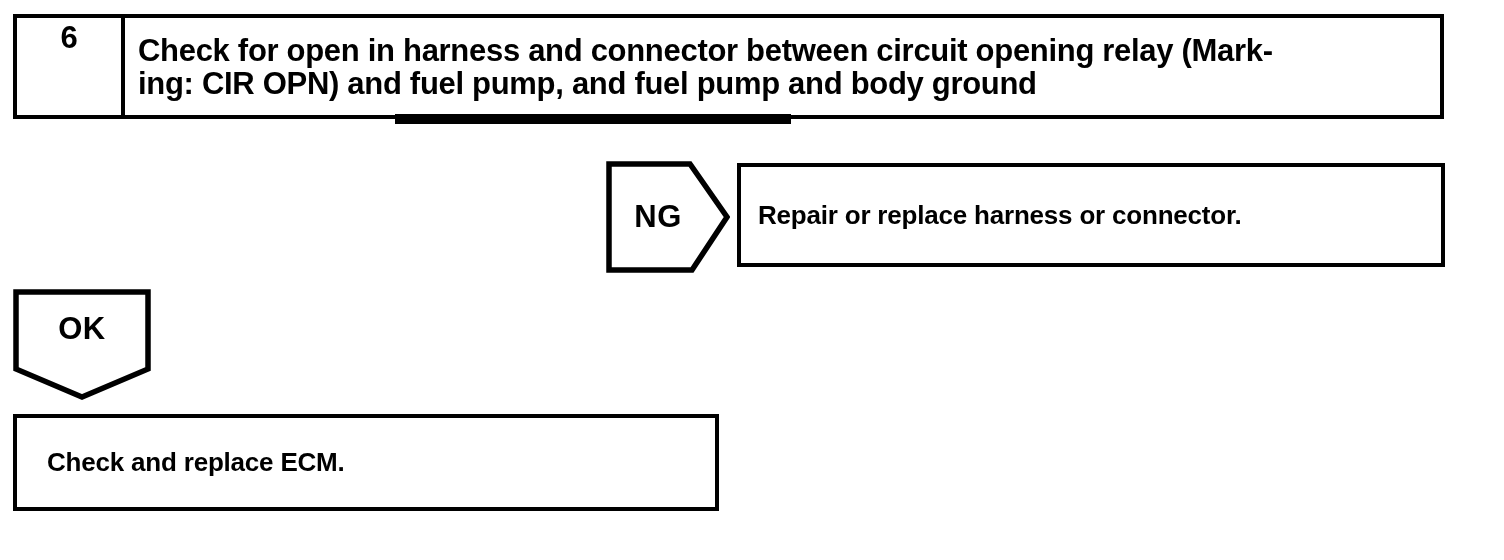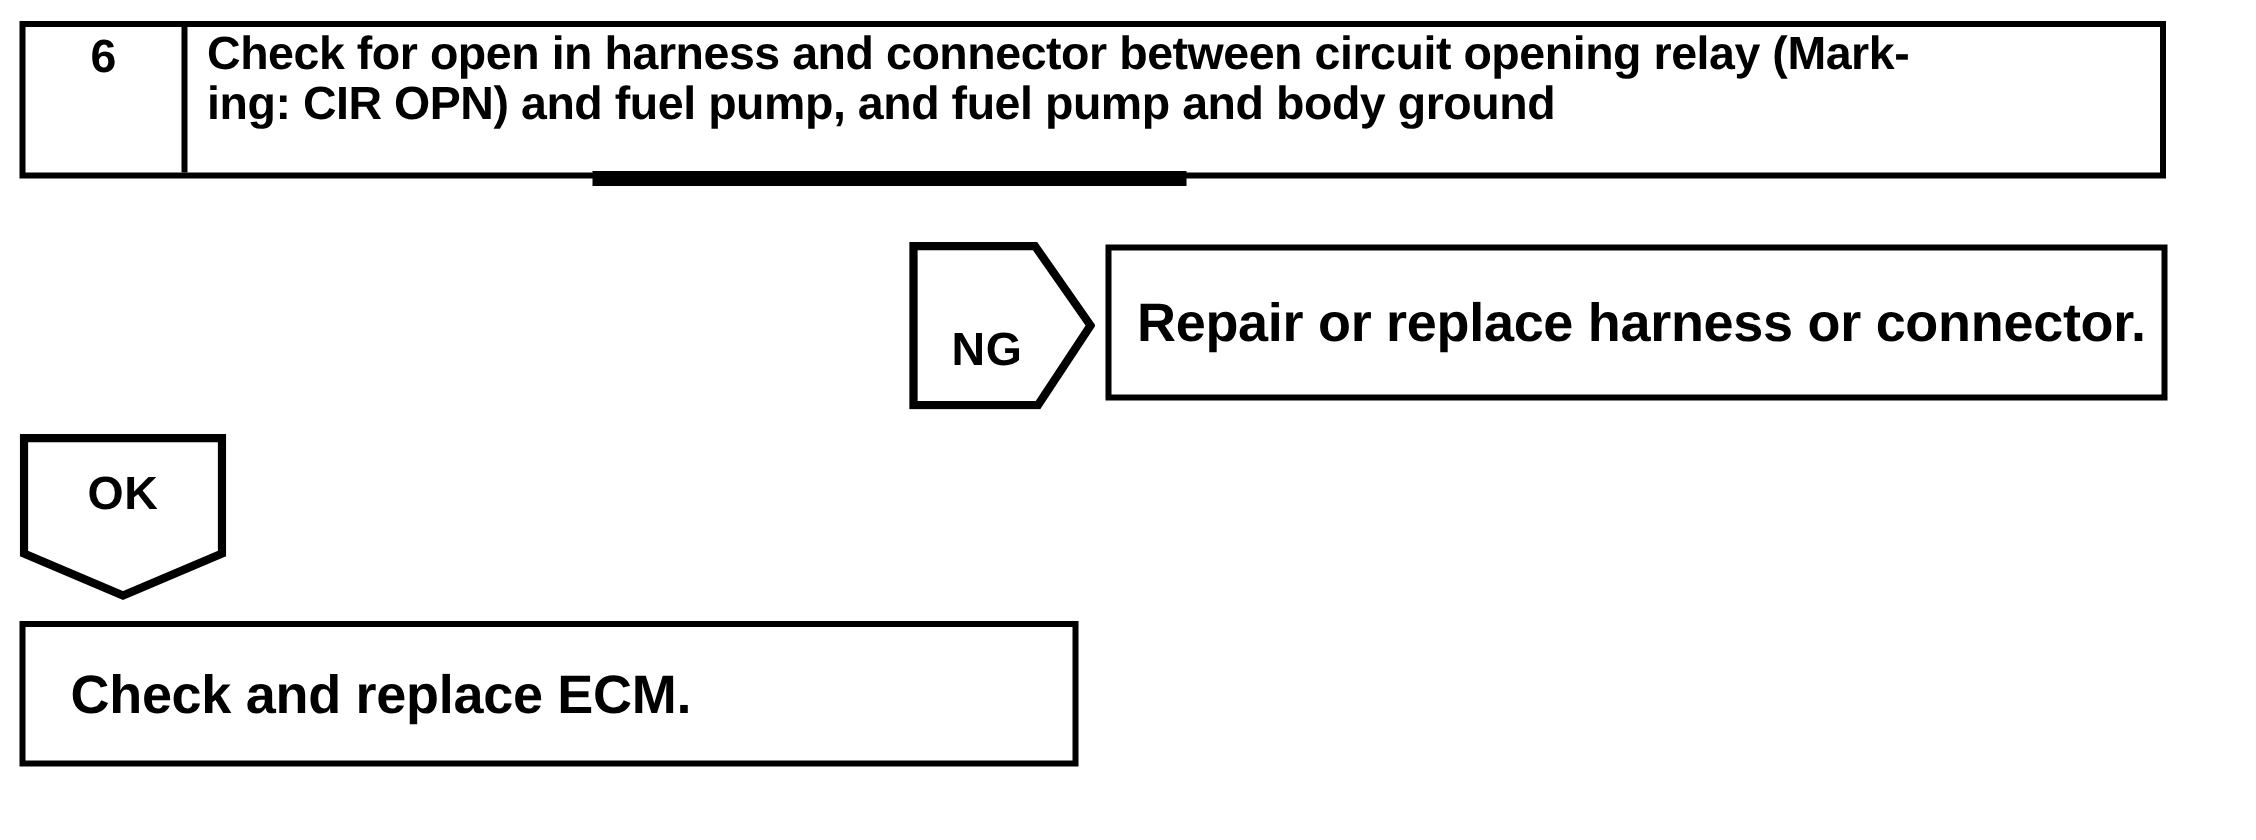--- a/index.html
+++ b/index.html
@@ -35,21 +35,21 @@
     width: 108px;
     border-right: 4px solid var(--ink);
     display: flex;
     justify-content: center;
     align-items: flex-start;
     padding-top: 2px;
     font-size: 31px;
   }
   .step-text-cell {
     flex: 1;
-    padding: 1px 0 0 13px;
+    padding: 16px 0 0 13px;
     font-size: 31px;
     letter-spacing: -0.3px;
     line-height: 33px;
     white-space: nowrap;
     overflow: hidden;
   }
 
   
   .scan-smudge {
     position: absolute;
@@ -63,31 +63,31 @@
   .tag svg { display: block; }
   .tag-label {
     position: absolute;
     display: flex;
     align-items: center;
     justify-content: center;
     font-size: 31px;
     letter-spacing: 0.5px;
   }
   .ng-tag { left: 606px; top: 161px; width: 124px; height: 112px; }
-  .ng-tag .tag-label { left: 0; top: 0; width: 104px; height: 112px; margin-top: 16px; }
+  .ng-tag .tag-label { left: 0; top: 0; width: 104px; height: 112px; }
   .ok-tag { left: 13px; top: 289px; width: 145px; height: 112px; }
   .ok-tag .tag-label { left: 0; top: 0; width: 138px; height: 80px; }
 
   
   .action-box {
     position: absolute;
     border: 4px solid var(--ink);
     display: flex;
     align-items: center;
-    font-size: 36px;
+    font-size: 26px;
     letter-spacing: -0.2px;
     white-space: nowrap;
     overflow: hidden;
   }
   .ng-action {
     left: 737px; top: 163px;
     width: 708px; height: 104px;
     padding-left: 17px;
   }
   .ok-action {

